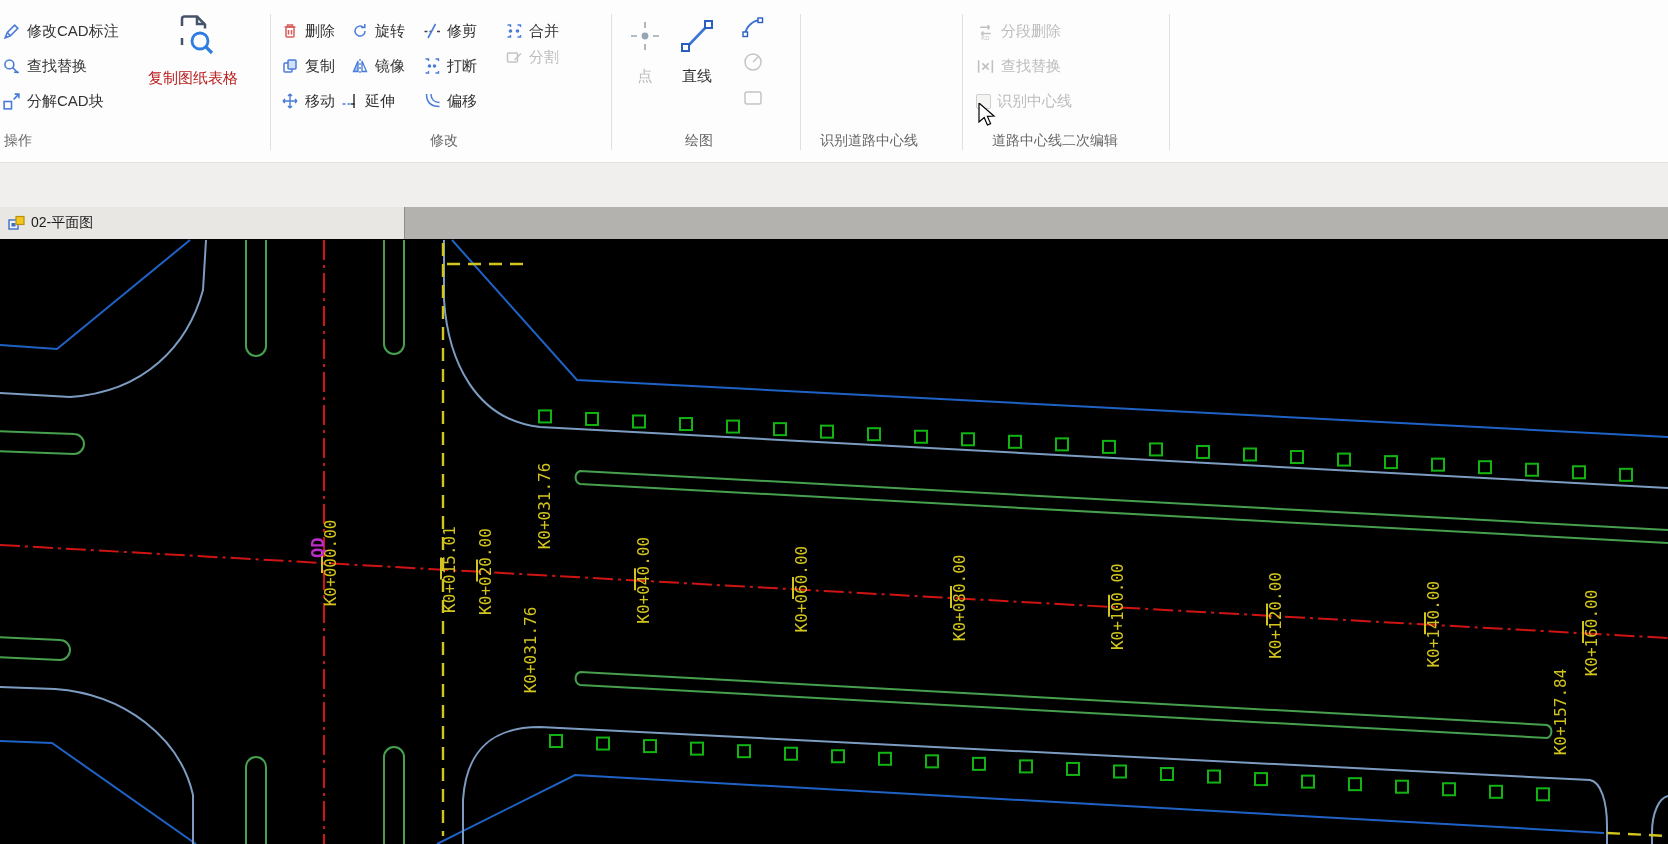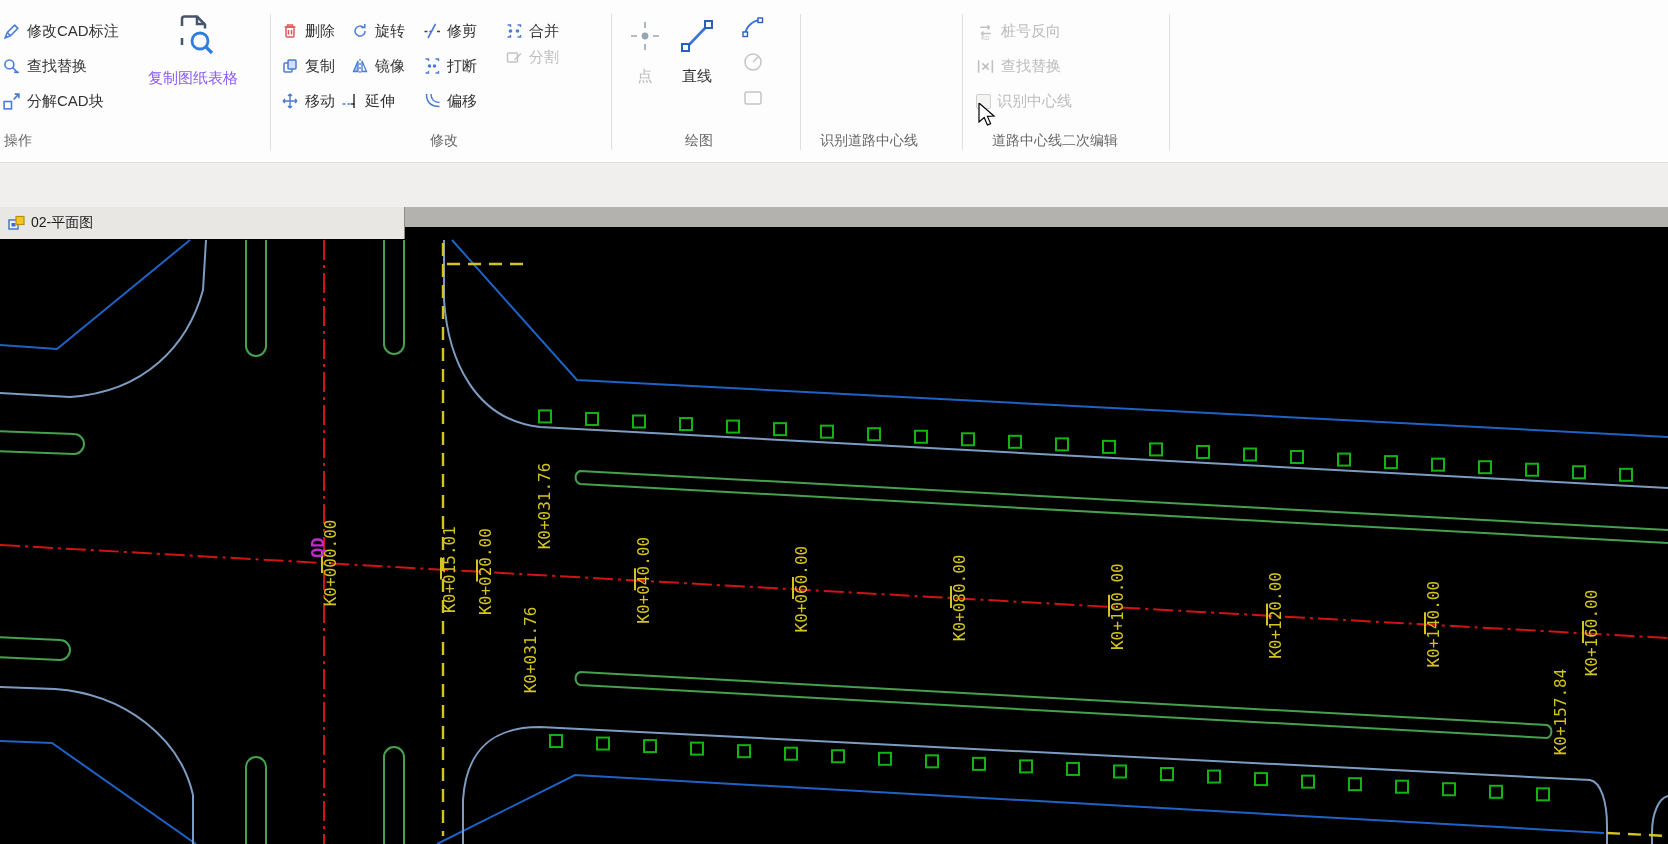--- a/index.html
+++ b/index.html
@@ -7,29 +7,29 @@
               font-family:"Liberation Sans", sans-serif; }
   .ribbon { position:absolute; left:0; top:0; width:1668px; height:163px;
             background:#fdfdfd; border-bottom:1px solid #e2e1df;padding-left:32px; }
   .vdiv { position:absolute; top:14px; height:136px; width:1px; background:#e0dfdd; }
   .rgroup { position:absolute; top:0; height:163px; }
   .ritem { position:absolute; display:flex; align-items:center; gap:6px; height:24px;
            font-size:15px; color:#333; cursor:default; white-space:nowrap; }
   .ritem.disabled { color:#bcbcbc; }
   .ric { width:19px; height:19px; display:inline-flex; align-items:center; justify-content:center; }
   .glabel { position:absolute; top:132px; font-size:14px; color:#666; white-space:nowrap; }
-  .bigbtn { position:absolute; top:6px; width:130px; text-align:center; font-size:15px; color:#8b5cf6; }
+  .bigbtn { position:absolute; top:6px; width:130px; text-align:center; font-size:15px; color:#b91c1c; }
   .bigbtn .bic { display:block; margin:4px auto 6px auto; }
   .vitem { position:absolute; width:52px; text-align:center; font-size:15px; color:#333; }
   .vitem .vic { display:block; margin:0 auto 8px auto; }
   .vitem.disabled { color:#b9b9b9; }
   .minibtn { position:absolute; width:24px; height:24px; display:flex; align-items:center; justify-content:center; }
   .cbx { width:15px; height:15px; border:1px solid #cfcfcf; background:#f4f4f3; border-radius:2px; }
   .band { position:absolute; left:0; top:163px; width:1668px; height:44px; background:#f0efee; }
-  .tabbar { position:absolute; left:0; top:207px; width:1668px; height:20px; background:#b4b2ae; }
+  .tabbar { position:absolute; left:0; top:207px; width:1668px; height:32px; background:#b4b2ae; }
   .tab-active { position:absolute; left:0; top:0; width:405px; height:32px; background:#e9e7e4;
                 border-right:1px solid #8f8d8a; display:flex; align-items:center; gap:6px;
                 padding-left:8px; font-size:14px; color:#1c1c1c; }
   .canvas-wrap { position:absolute; left:0; top:239px; width:1668px; height:605px; background:#000; }
   svg text { user-select:none; }
   .cursor { position:absolute; left:978px; top:103px; width:22px; height:26px; z-index:50; }
 </style>
 </head>
 <body>
 
@@ -236,21 +236,21 @@
 
   <div class="rgroup" style="left:964px;width:205px">
     <div class="ritem disabled" style="left:12px;top:19px">
       <span class="ric">
         <svg width="19" height="19" viewBox="0 0 18 18" fill="none" stroke="#c0c0c0" stroke-width="1.4">
           <path d="M4 5h9M13 5l-2-2M13 5l-2 2"></path>
             <path d="M14 11H5M5 11l2-2M5 11l2 2"></path>
           <text x="5" y="17" font-size="5.5" fill="#c0c0c0" stroke="none" font-family="Liberation Sans, sans-serif">KD</text>
           </svg>
         </span>
-      <span>桩号反向</span>
+      <span>分段删除</span>
     </div>
     <div class="ritem disabled" style="left:12px;top:54px">
       <span class="ric">
         <svg width="19" height="19" viewBox="0 0 18 18" fill="none" stroke="#c0c0c0" stroke-width="1.5">
           <path d="M2.5 3v12M15.5 3v12"></path>
             <path d="M6 6l6 6M12 6l-6 6"></path>
           </svg>
         </span>
       <span>查找替换</span>
     </div>

